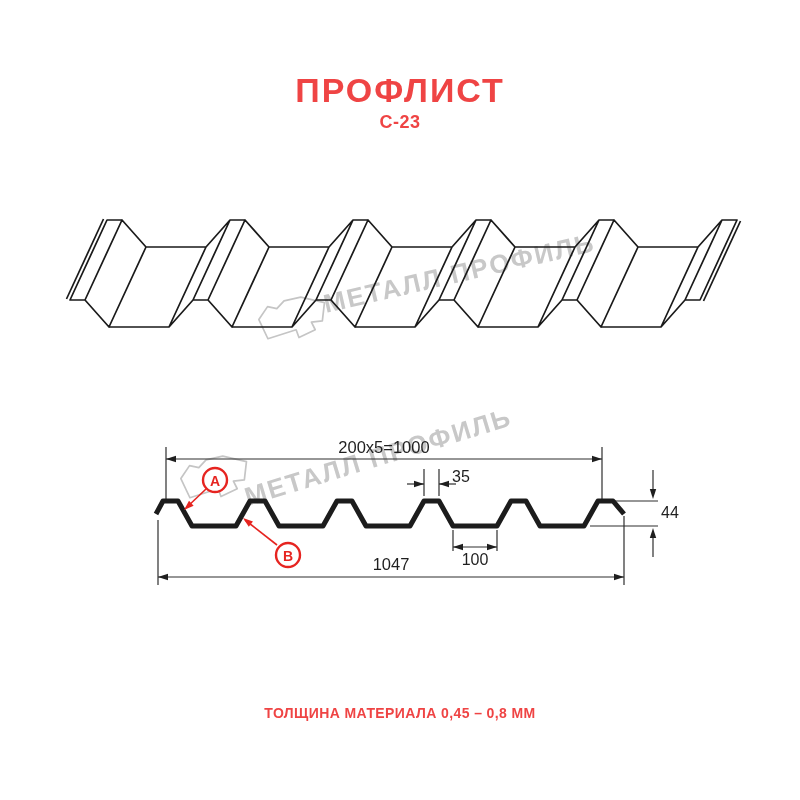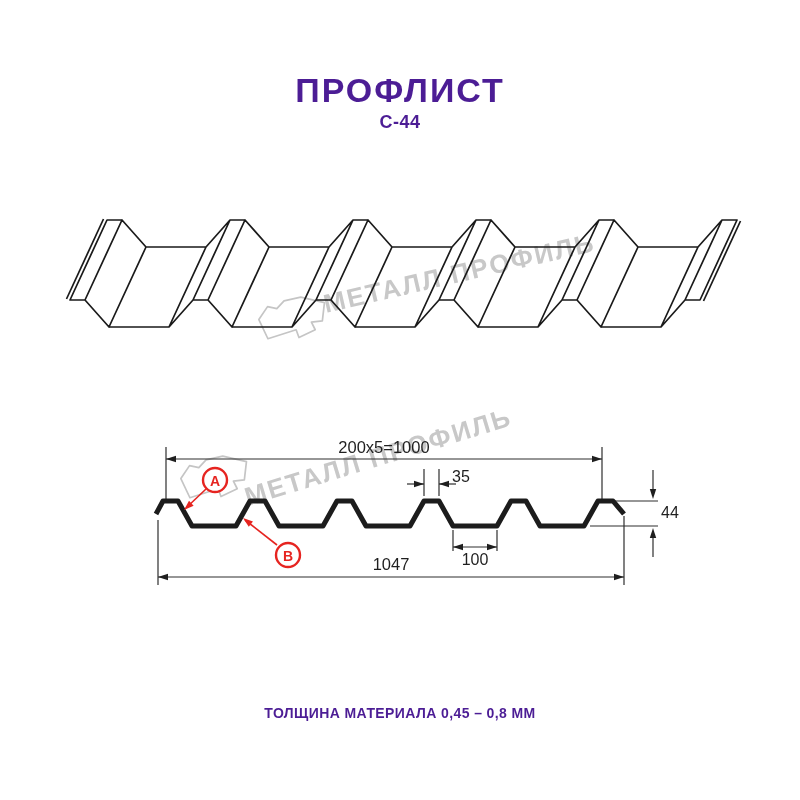--- a/index.html
+++ b/index.html
@@ -1,38 +1,38 @@
 <!DOCTYPE html>
 <html><head>
 <meta charset="utf-8">
 <style>
   html,body{margin:0;padding:0;background:#ffffff;}
   .page{width:800px;height:800px;position:relative;background:#ffffff;overflow:hidden;
-        font-family:"Liberation Sans",sans-serif;color:#4c1d95;}
+        font-family:"Liberation Sans",sans-serif;color:#ef4444;}
   .title{position:absolute;top:71px;left:0;width:800px;text-align:center;
          font-size:34px;font-weight:bold;letter-spacing:2px;}
   .model{position:absolute;top:112px;left:0;width:800px;text-align:center;
          font-size:18px;font-weight:bold;letter-spacing:0.5px;}
   .footer-note{position:absolute;top:705px;left:0;width:800px;text-align:center;
          font-size:14px;font-weight:bold;letter-spacing:0.4px;}
   svg.drawing{position:absolute;left:0;top:0;}
   .dim-text{font-size:16px;fill:#1f1f1f;font-family:"Liberation Sans",sans-serif;}
   .dim-text-lg{font-size:16.5px;fill:#1f1f1f;font-family:"Liberation Sans",sans-serif;}
   .wm-text{font-size:26px;font-weight:bold;letter-spacing:2px;fill:#c8c8c8;
            font-family:"Liberation Sans",sans-serif;}
   .marker-letter{font-size:14px;font-weight:bold;fill:#e62420;
            font-family:"Liberation Sans",sans-serif;}
 </style>
 </head>
 <body>
 
 <div class="page">
 
   <div class="title">ПРОФЛИСТ</div>
-  <div class="model">С-44</div>
+  <div class="model">С-23</div>
 
   <svg class="drawing" width="800" height="800" viewBox="0 0 800 800">
 
     <defs>
       <path id="mp-logo" d="M3,18 L13,6 L22,9 L30,2 L47,0 L70,8 L66,26 L55,26 L58,34 L41,40 L39,32 L10,38 Z" fill="none" stroke="#c5c5c5" stroke-width="1.7" stroke-linejoin="round"></path>
     </defs>
 
     <g>
 
       <path id="faces3d" fill="#ffffff" stroke="none" d="M70,300L85,300L122,220L107,220ZM85,300L109,327L146,247L122,220ZM109,327L169,327L206,247L146,247ZM169,327L193,300L230,220L206,247ZM193,300L208,300L245,220L230,220ZM208,300L232,327L269,247L245,220ZM232,327L292,327L329,247L269,247ZM292,327L316,300L353,220L329,247ZM316,300L331,300L368,220L353,220ZM331,300L355,327L392,247L368,220ZM355,327L415,327L452,247L392,247ZM415,327L439,300L476,220L452,247ZM439,300L454,300L491,220L476,220ZM454,300L478,327L515,247L491,220ZM478,327L538,327L575,247L515,247ZM538,327L562,300L599,220L575,247ZM562,300L577,300L614,220L599,220ZM577,300L601,327L638,247L614,220ZM601,327L661,327L698,247L638,247ZM661,327L685,300L722,220L698,247ZM685,300L700,300L737,220L722,220Z"></path>

